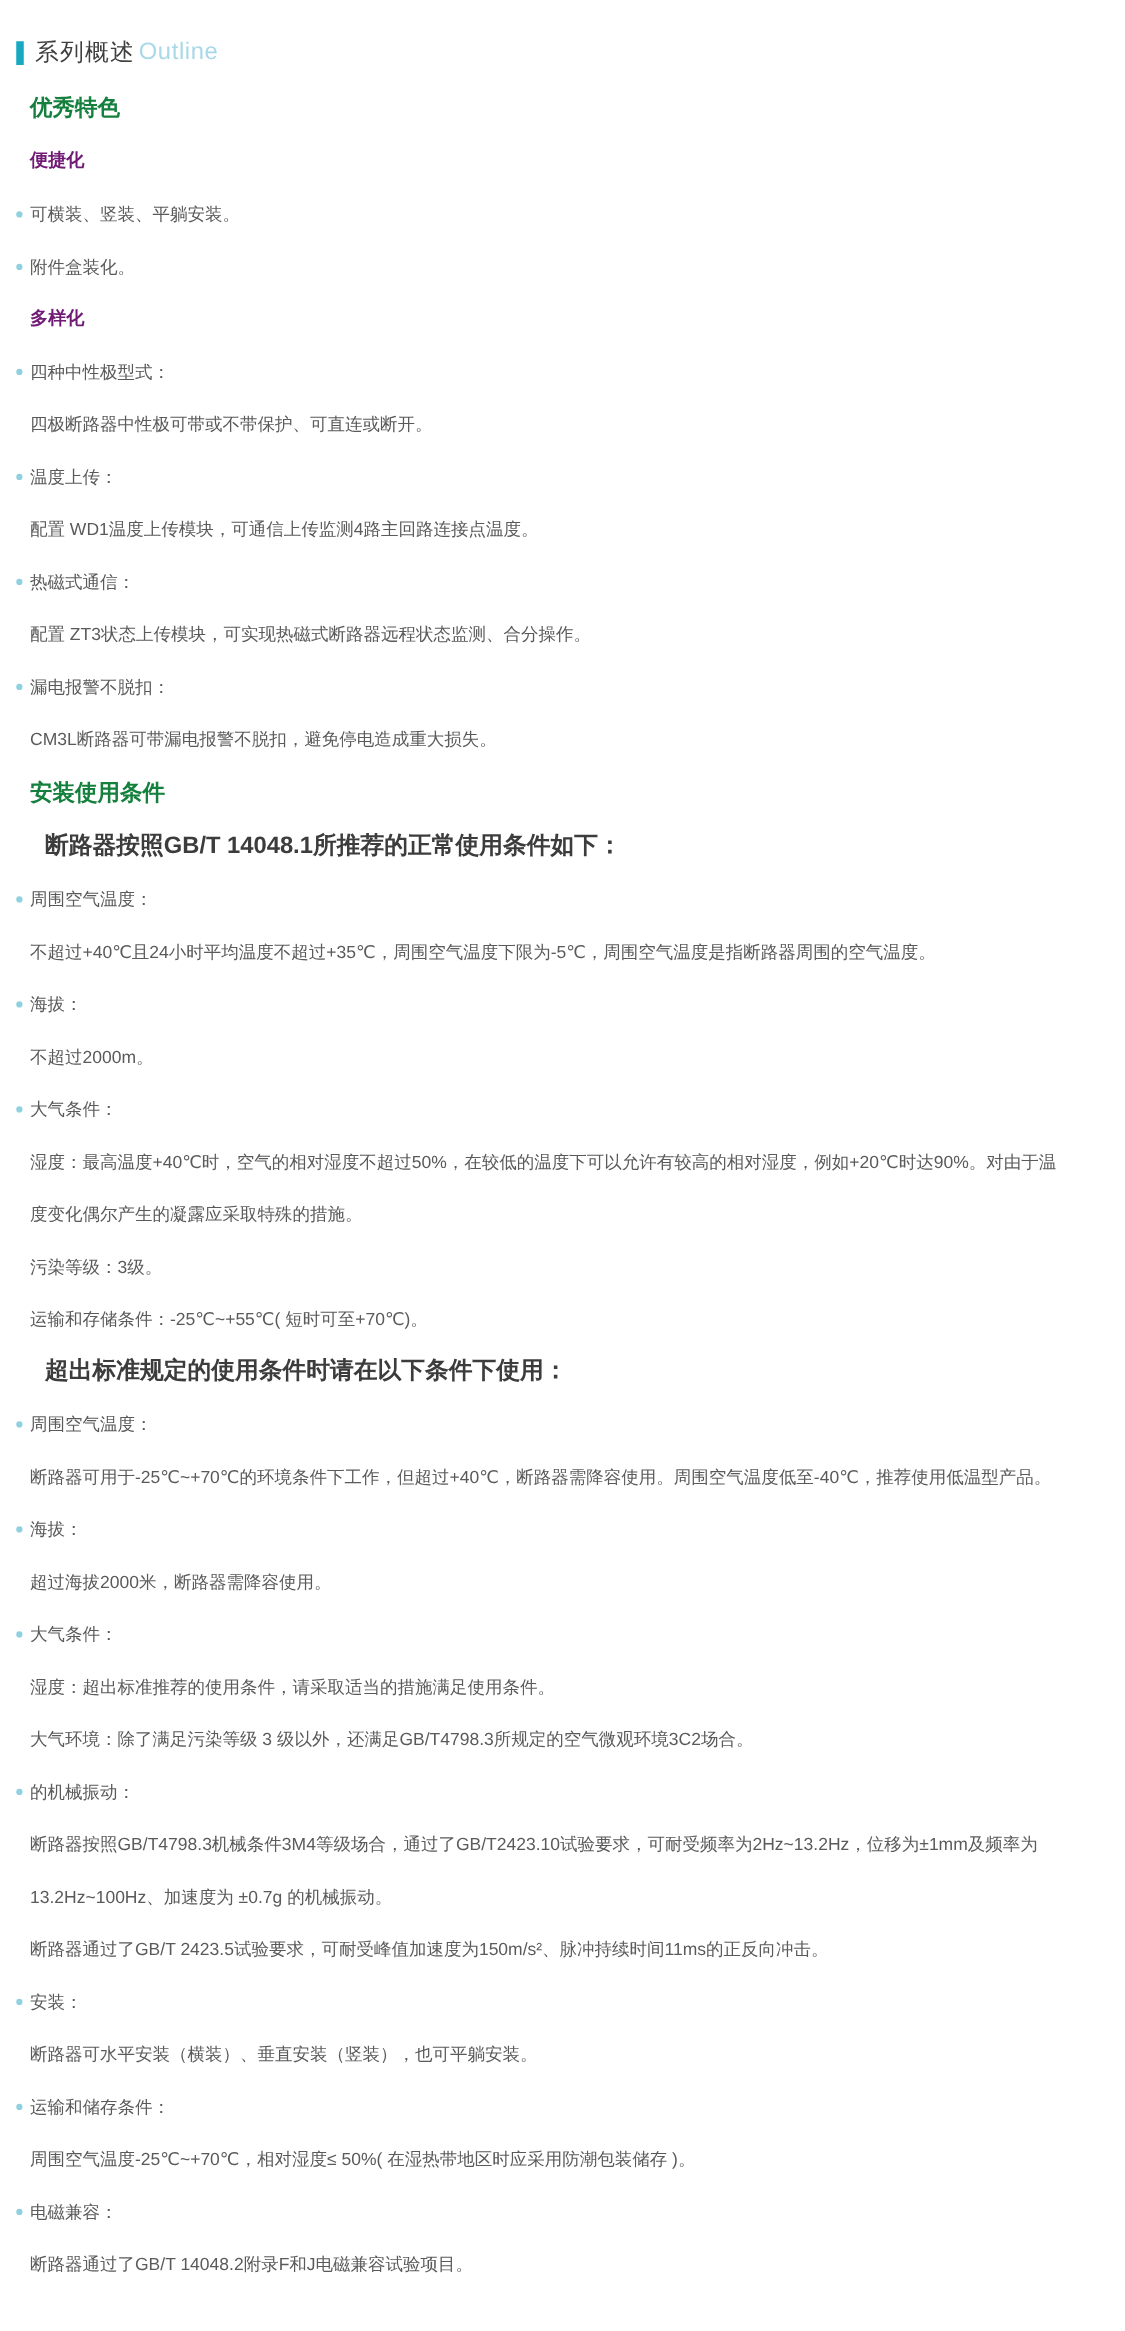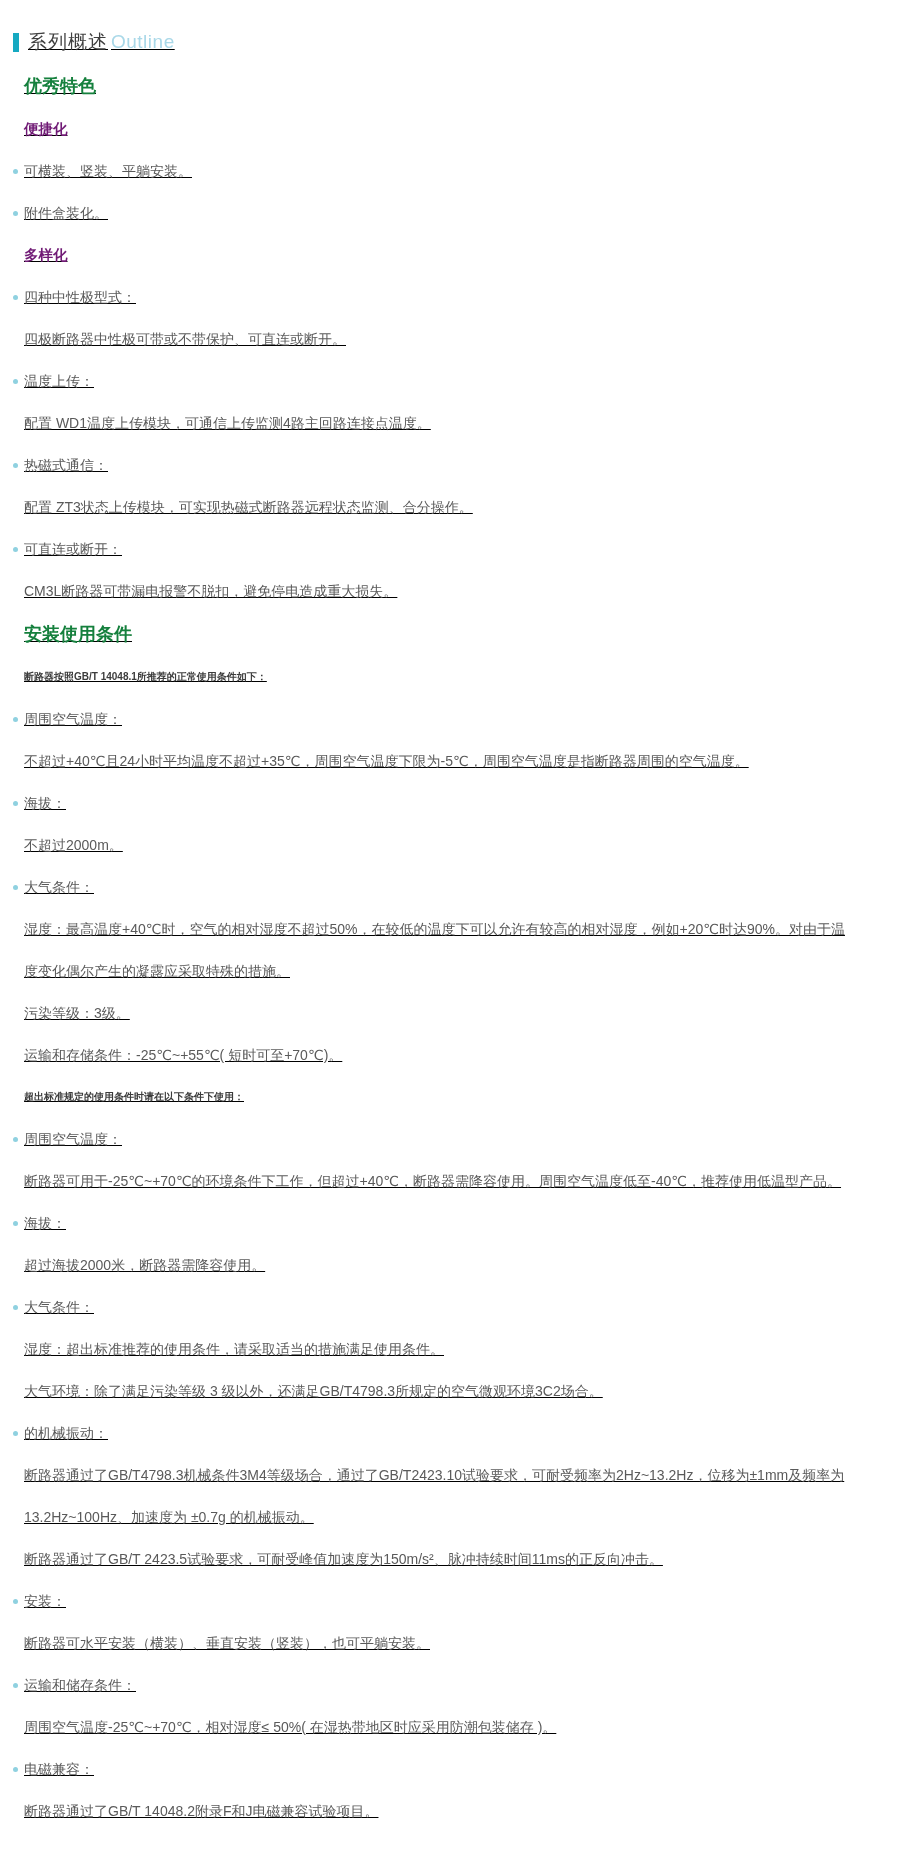--- a/index.html
+++ b/index.html
@@ -8,21 +8,20 @@
     background: #ffffff;
     font-family: "Liberation Sans", "DejaVu Sans", sans-serif;
   }
   .page {
     position: relative;
     width: 852px;
     min-height: 1865px;
     background: #ffffff;
     box-sizing: border-box;
     padding-top: 30px;
-    text-decoration: underline;
   }
   .section-header {
     display: flex;
     align-items: center;
     margin-left: 13px;
     height: 24px;
   }
   .accent-bar {
     display: inline-block;
     width: 6px;
@@ -59,24 +58,24 @@
     line-height: 42px;
   }
   .p {
     font-size: 14px;
     color: #5a5a5a;
     padding-left: 24px;
     padding-right: 6px;
     line-height: 42px;
   }
   .pbold {
-    font-size: 10px;
+    font-size: 19px;
     font-weight: bold;
     color: #3c3c3c;
-    padding-left: 24px;
+    padding-left: 36px;
     line-height: 42px;
   }
   .bullet {
     position: relative;
     font-size: 14px;
     color: #5a5a5a;
     padding-left: 24px;
     line-height: 42px;
   }
   .dot {
@@ -104,42 +103,42 @@
       <div class="h3">便捷化</div>
       <div class="bullet"><span class="dot"></span><span>可横装、竖装、平躺安装。</span></div>
       <div class="bullet"><span class="dot"></span><span>附件盒装化。</span></div>
       <div class="h3">多样化</div>
       <div class="bullet"><span class="dot"></span><span>四种中性极型式：</span></div>
       <div class="p">四极断路器中性极可带或不带保护、可直连或断开。</div>
       <div class="bullet"><span class="dot"></span><span>温度上传：</span></div>
       <div class="p">配置 WD1温度上传模块，可通信上传监测4路主回路连接点温度。</div>
       <div class="bullet"><span class="dot"></span><span>热磁式通信：</span></div>
       <div class="p">配置 ZT3状态上传模块，可实现热磁式断路器远程状态监测、合分操作。</div>
-      <div class="bullet"><span class="dot"></span><span>可直连或断开：</span></div>
+      <div class="bullet"><span class="dot"></span><span>漏电报警不脱扣：</span></div>
       <div class="p">CM3L断路器可带漏电报警不脱扣，避免停电造成重大损失。</div>
       <div class="h2">安装使用条件</div>
       <div class="pbold">断路器按照GB/T 14048.1所推荐的正常使用条件如下：</div>
       <div class="bullet"><span class="dot"></span><span>周围空气温度：</span></div>
       <div class="p">不超过+40℃且24小时平均温度不超过+35℃，周围空气温度下限为-5℃，周围空气温度是指断路器周围的空气温度。</div>
       <div class="bullet"><span class="dot"></span><span>海拔：</span></div>
       <div class="p">不超过2000m。</div>
       <div class="bullet"><span class="dot"></span><span>大气条件：</span></div>
       <div class="p">湿度：最高温度+40℃时，空气的相对湿度不超过50%，在较低的温度下可以允许有较高的相对湿度，例如+20℃时达90%。对由于温度变化偶尔产生的凝露应采取特殊的措施。</div>
       <div class="p">污染等级：3级。</div>
       <div class="p">运输和存储条件：-25℃~+55℃( 短时可至+70℃)。</div>
       <div class="pbold">超出标准规定的使用条件时请在以下条件下使用：</div>
       <div class="bullet"><span class="dot"></span><span>周围空气温度：</span></div>
       <div class="p">断路器可用于-25℃~+70℃的环境条件下工作，但超过+40℃，断路器需降容使用。周围空气温度低至-40℃，推荐使用低温型产品。</div>
       <div class="bullet"><span class="dot"></span><span>海拔：</span></div>
       <div class="p">超过海拔2000米，断路器需降容使用。</div>
       <div class="bullet"><span class="dot"></span><span>大气条件：</span></div>
       <div class="p">湿度：超出标准推荐的使用条件，请采取适当的措施满足使用条件。</div>
       <div class="p">大气环境：除了满足污染等级 3 级以外，还满足GB/T4798.3所规定的空气微观环境3C2场合。</div>
       <div class="bullet"><span class="dot"></span><span>的机械振动：</span></div>
-      <div class="p">断路器通过了GB/T4798.3机械条件3M4等级场合，通过了GB/T2423.10试验要求，可耐受频率为2Hz~13.2Hz，位移为±1mm及频率为13.2Hz~100Hz、加速度为 ±0.7g 的机械振动。</div>
+      <div class="p">断路器按照GB/T4798.3机械条件3M4等级场合，通过了GB/T2423.10试验要求，可耐受频率为2Hz~13.2Hz，位移为±1mm及频率为13.2Hz~100Hz、加速度为 ±0.7g 的机械振动。</div>
       <div class="p">断路器通过了GB/T 2423.5试验要求，可耐受峰值加速度为150m/s²、脉冲持续时间11ms的正反向冲击。</div>
       <div class="bullet"><span class="dot"></span><span>安装：</span></div>
       <div class="p">断路器可水平安装（横装）、垂直安装（竖装），也可平躺安装。</div>
       <div class="bullet"><span class="dot"></span><span>运输和储存条件：</span></div>
       <div class="p">周围空气温度-25℃~+70℃，相对湿度≤ 50%( 在湿热带地区时应采用防潮包装储存 )。</div>
       <div class="bullet"><span class="dot"></span><span>电磁兼容：</span></div>
       <div class="p">断路器通过了GB/T 14048.2附录F和J电磁兼容试验项目。</div>
     </div>
 </div>
 

